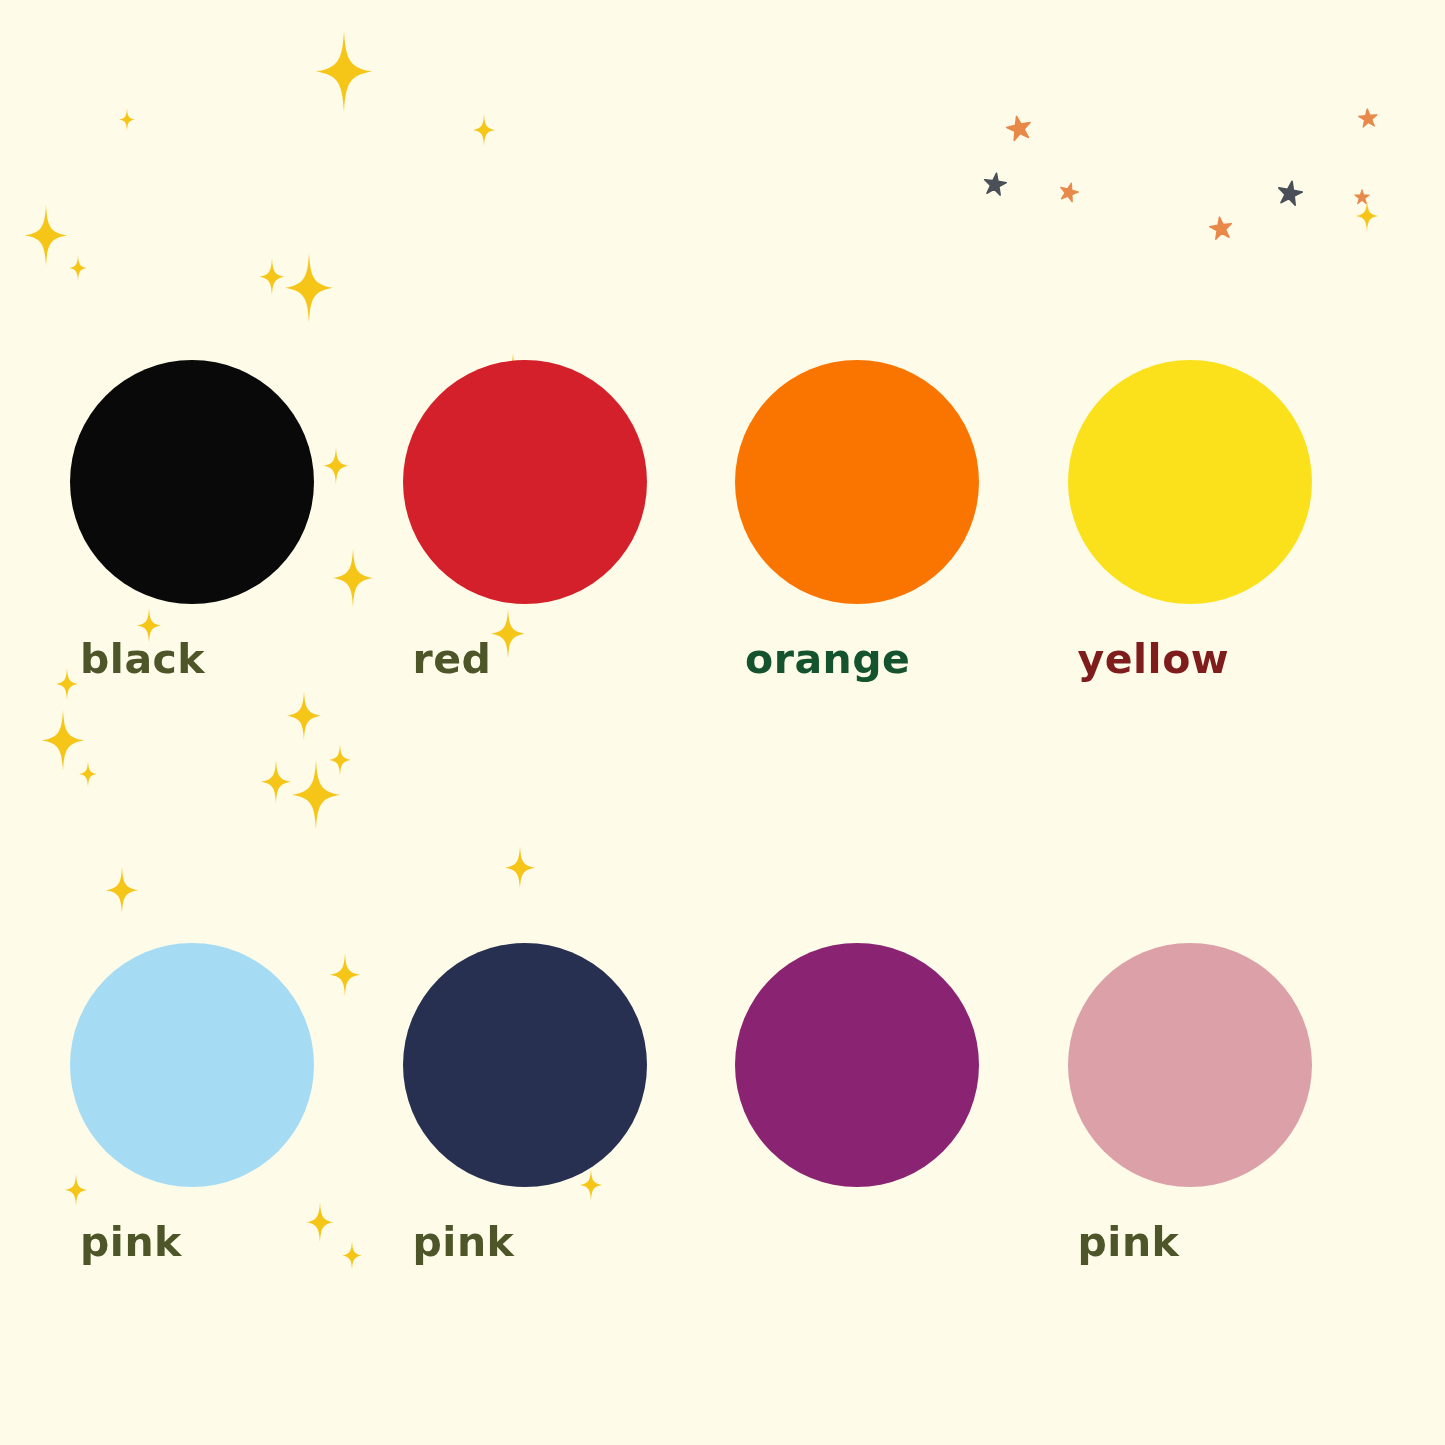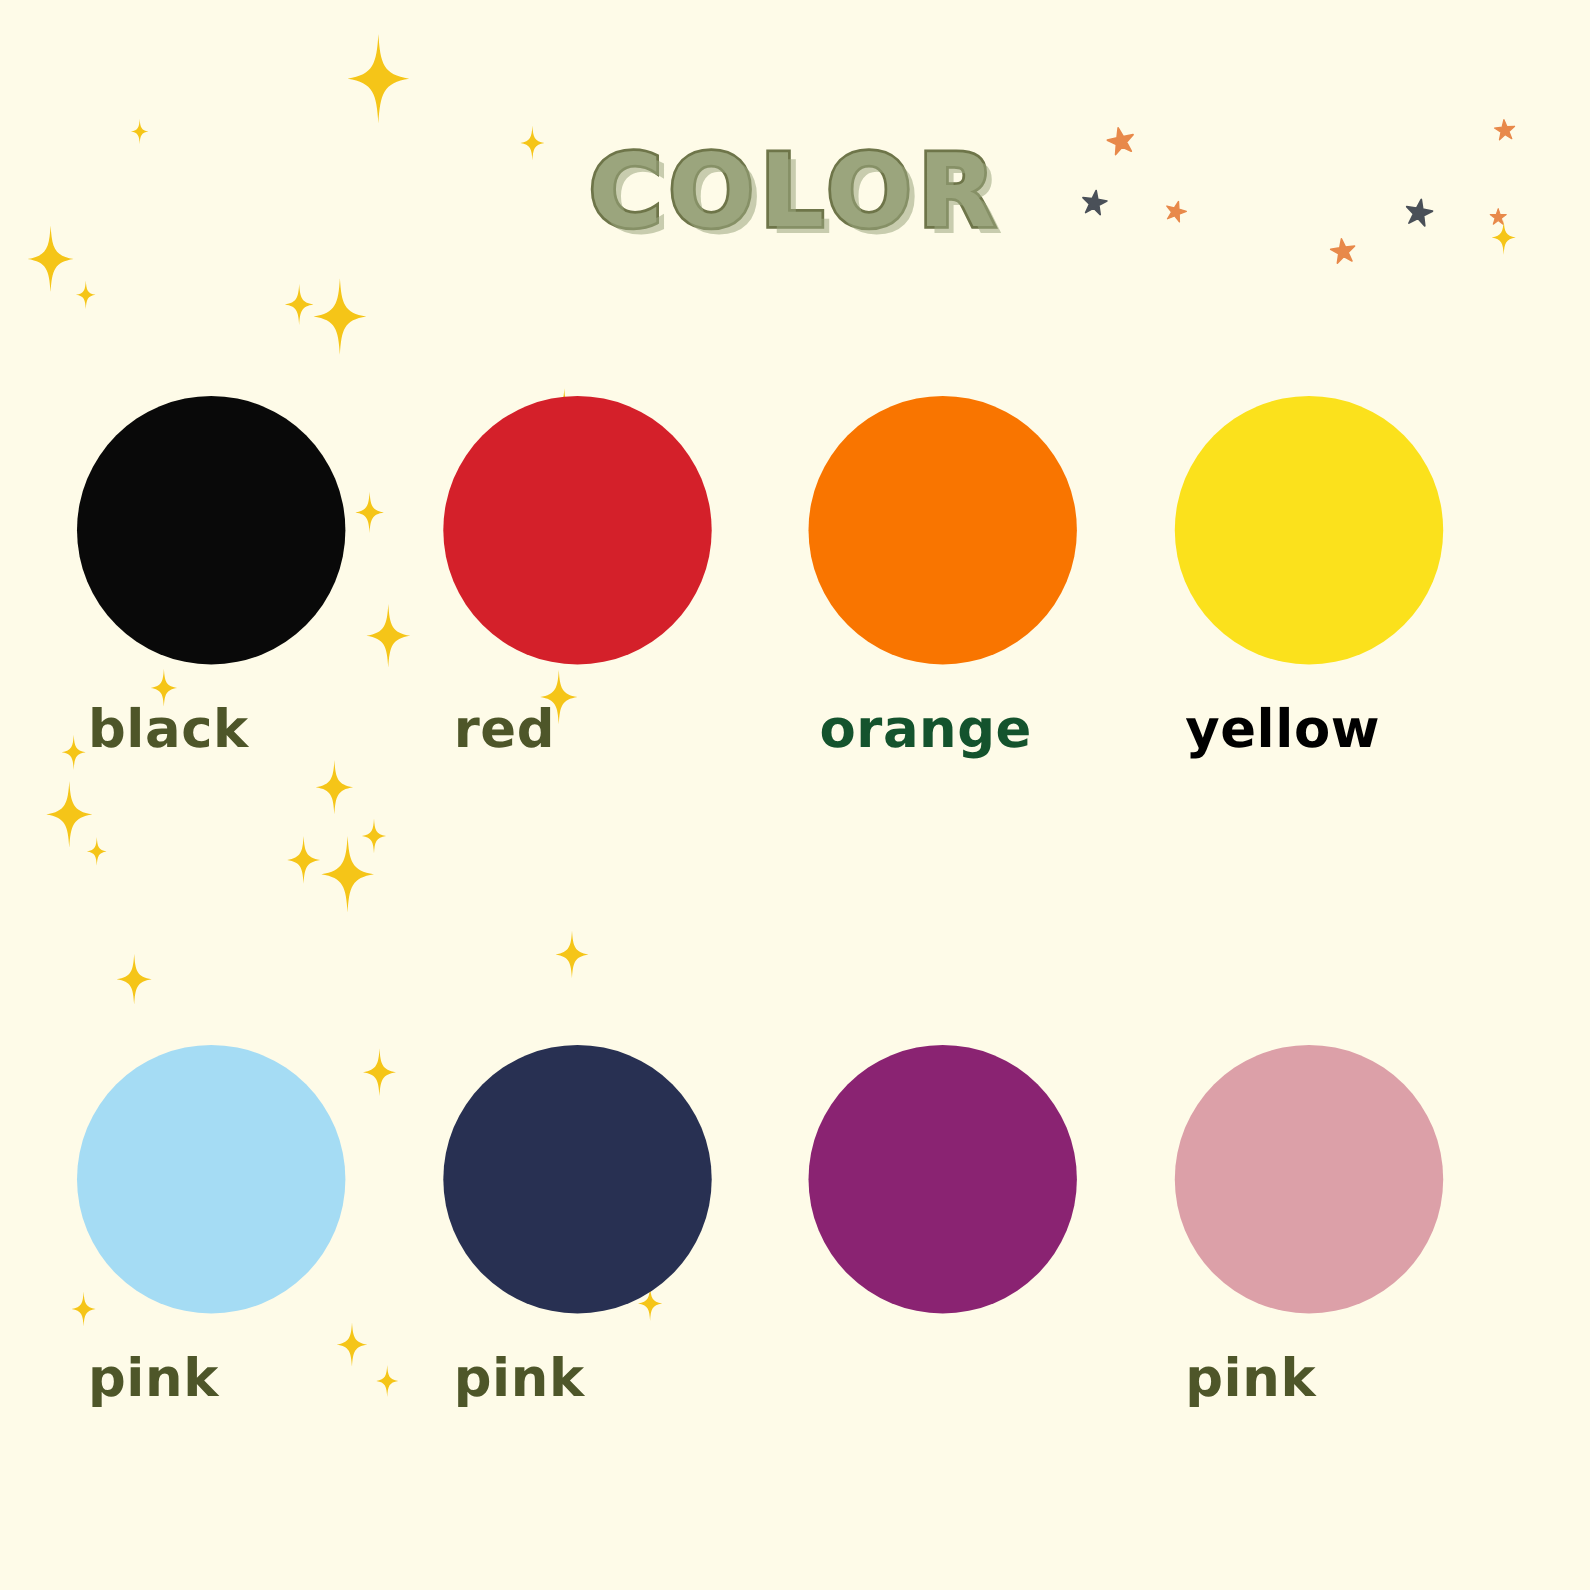--- a/index.html
+++ b/index.html
@@ -82,21 +82,21 @@
     width: 244px;
     height: 244px;
     border-radius: 50%;
     margin-left: 12px;
     flex: 0 0 auto;
   }
   .swatch-label {
     margin-top: 34px;
     margin-left: 22px;
     font-family: "DejaVu Sans", sans-serif;
-    font-size: 48px;
+    font-size: 41px;
     font-weight: bold;
     color: #4e5629;
     letter-spacing: 0.5px;
     line-height: 1.05;
     white-space: nowrap;
   }
 </style>
 </head>
 <body>
 
@@ -203,40 +203,37 @@
           <path d="M50 4 L61 37 L96 38 L68 59 L78 93 L50 72 L22 93 L32 59 L4 38 L39 37 Z" fill="#4a5058" stroke="#4a5058" stroke-width="6" stroke-linejoin="round"></path>
         </svg></span>
       <span class="star5" style="left: 1209px; top: 216px;"><svg width="24" height="24" viewBox="0 0 100 100" style="transform: rotate(-8deg);">
           <path d="M50 4 L61 37 L96 38 L68 59 L78 93 L50 72 L22 93 L32 59 L4 38 L39 37 Z" fill="#e8894a" stroke="#e8894a" stroke-width="6" stroke-linejoin="round"></path>
         </svg></span>
       <span class="star5" style="left: 1354px; top: 189px;"><svg width="16" height="16" viewBox="0 0 100 100" style="transform: rotate(0deg);">
           <path d="M50 4 L61 37 L96 38 L68 59 L78 93 L50 72 L22 93 L32 59 L4 38 L39 37 Z" fill="#e8894a" stroke="#e8894a" stroke-width="6" stroke-linejoin="round"></path>
         </svg></span>
     </div>
 
-  <div id="title-wrap">
-    <span id="page-title" style="color: rgb(155, 165, 125); -webkit-text-stroke: 5px rgb(110, 117, 73);">COLOR</span>
-  </div>
 
   <div id="swatch-grid">
       <div class="swatch-cell">
         <div class="swatch-circle" style="background: rgb(9, 9, 9);"></div>
         <div class="swatch-label" style="color: rgb(78, 86, 41);">black</div>
       </div>
       <div class="swatch-cell">
         <div class="swatch-circle" style="background: rgb(212, 32, 42);"></div>
         <div class="swatch-label" style="color: rgb(78, 86, 41);">red</div>
       </div>
       <div class="swatch-cell">
         <div class="swatch-circle" style="background: rgb(249, 117, 0);"></div>
         <div class="swatch-label" style="color: #14532d;">orange</div>
       </div>
       <div class="swatch-cell">
         <div class="swatch-circle" style="background: rgb(251, 225, 28);"></div>
-        <div class="swatch-label" style="color: #000000;">yellow</div>
+        <div class="swatch-label" style="color: #7f1d1d;">yellow</div>
       </div>
       <div class="swatch-cell">
         <div class="swatch-circle" style="background: rgb(165, 220, 244);"></div>
         <div class="swatch-label" style="color: rgb(78, 86, 41);">pink</div>
       </div>
       <div class="swatch-cell">
         <div class="swatch-circle" style="background: rgb(40, 48, 82);"></div>
         <div class="swatch-label" style="color: rgb(78, 86, 41);">pink</div>
       </div>
       <div class="swatch-cell">

